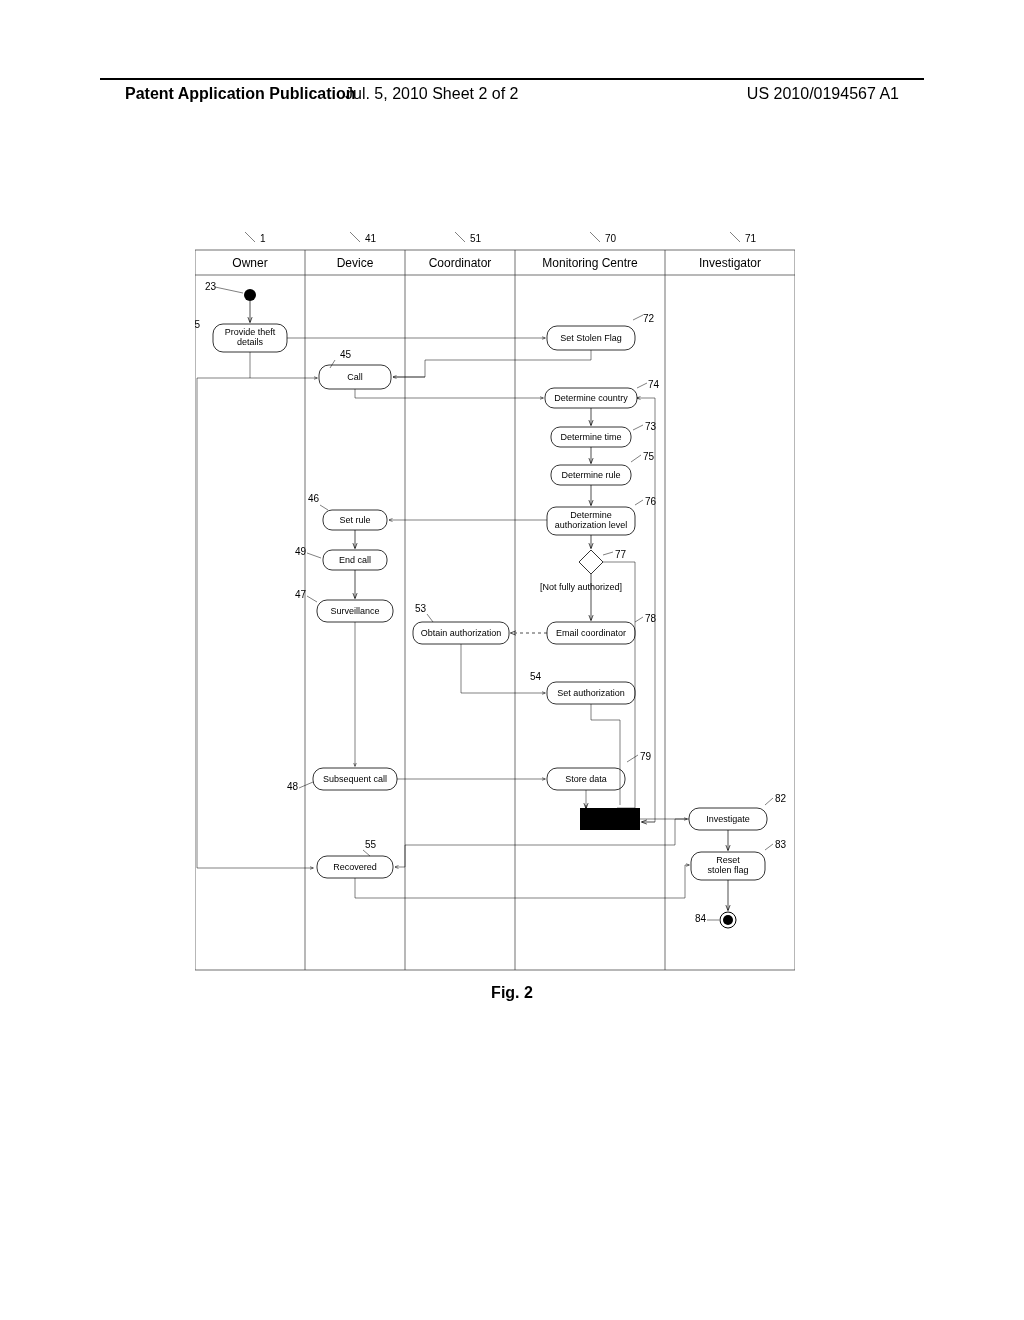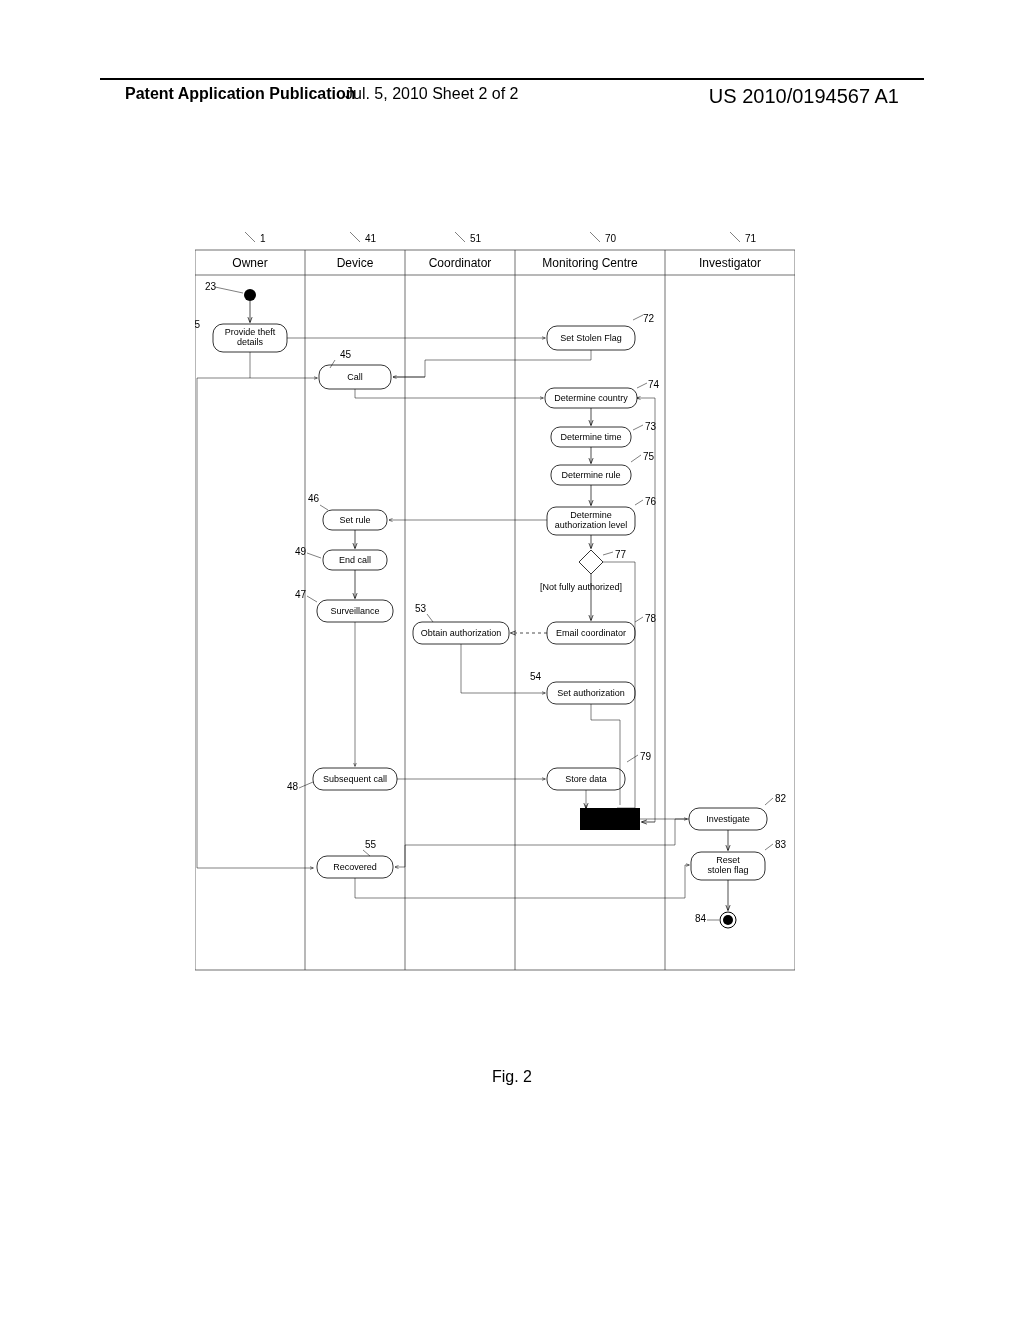--- a/index.html
+++ b/index.html
@@ -33,40 +33,40 @@
 .header-center {
   position: absolute;
   top: 85px;
   left: 345px;
   font-size: 16px;
 }
 .header-right {
   position: absolute;
   top: 85px;
   right: 125px;
-  font-size: 20px;
+  font-size: 16px;
 }
 .diagram-container {
   position: absolute;
   top: 230px;
   left: 195px;
   width: 600px;
   height: 750px;
 }
 svg {
   width: 100%;
   height: 100%;
 }
 .fig-caption {
   position: absolute;
-  top: 1068px;
+  top: 984px;
   left: 0;
   width: 1024px;
   text-align: center;
-  font-weight: normal;
+  font-weight: bold;
   font-size: 16px;
 }
 .header-label {
   font-size: 12px;
   font-weight: normal;
 }
 .ref-num {
   font-size: 10px;
   fill: #000;
 }

